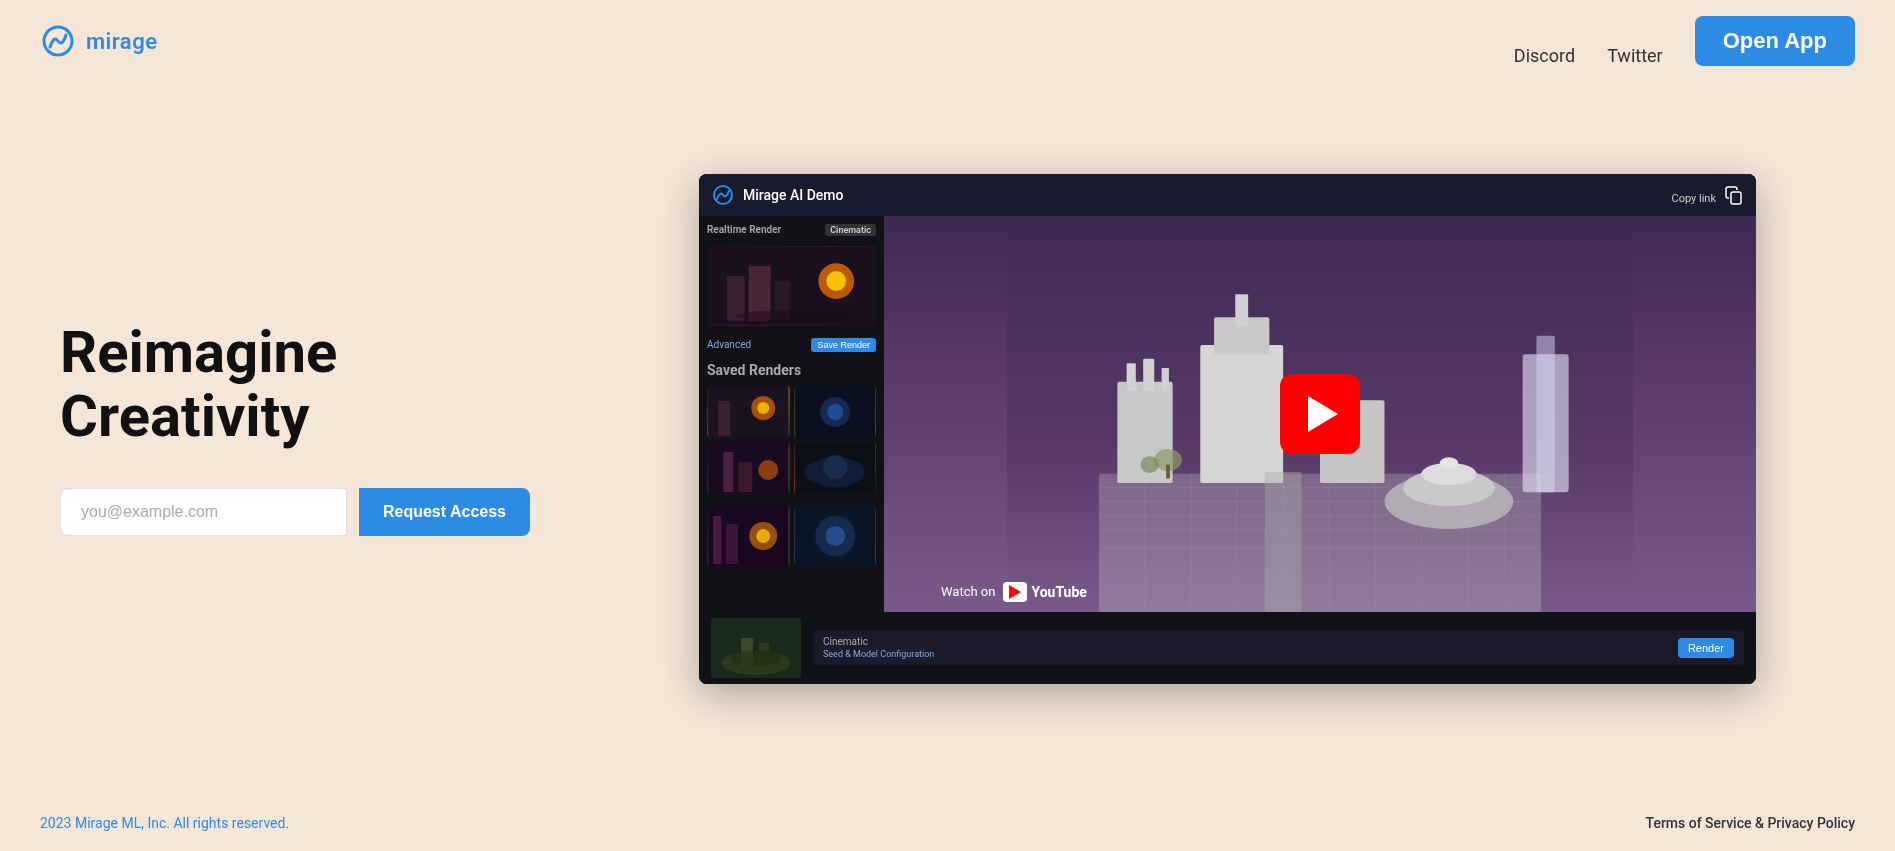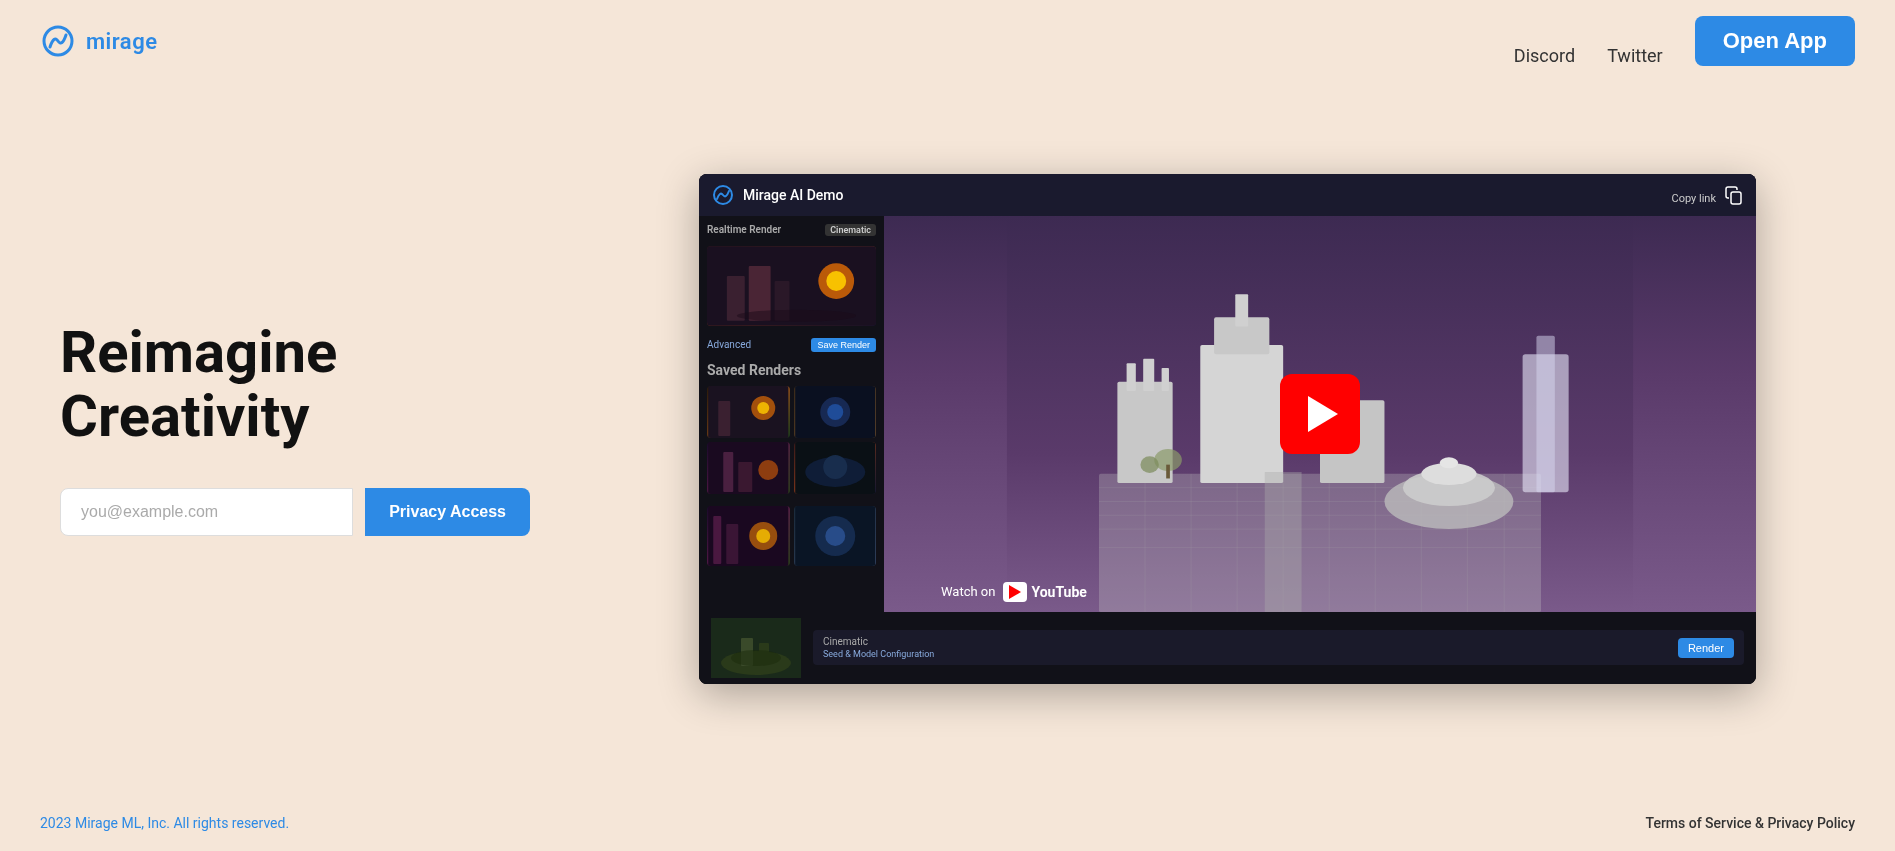--- a/index.html
+++ b/index.html
@@ -452,21 +452,21 @@
     <button class="open-app-btn">Open App</button>
   </nav>
 </header>
 
 <main>
   <div class="left-section">
     <h1 class="hero-title">Reimagine Creativity</h1>
 
     <div class="email-form">
       <input class="email-input" type="email" placeholder="you@example.com" style="">
-      <button class="request-access-btn">Privacy Access</button>
+      <button class="request-access-btn">Request Access</button>
     </div>
   </div>
 
   <div class="right-section">
     <div class="video-container">
       <div class="yt-embed">
 
         <div class="yt-top-bar">
           <div class="yt-top-left">
             <svg class="yt-logo-small" viewBox="0 0 24 24" fill="none">

